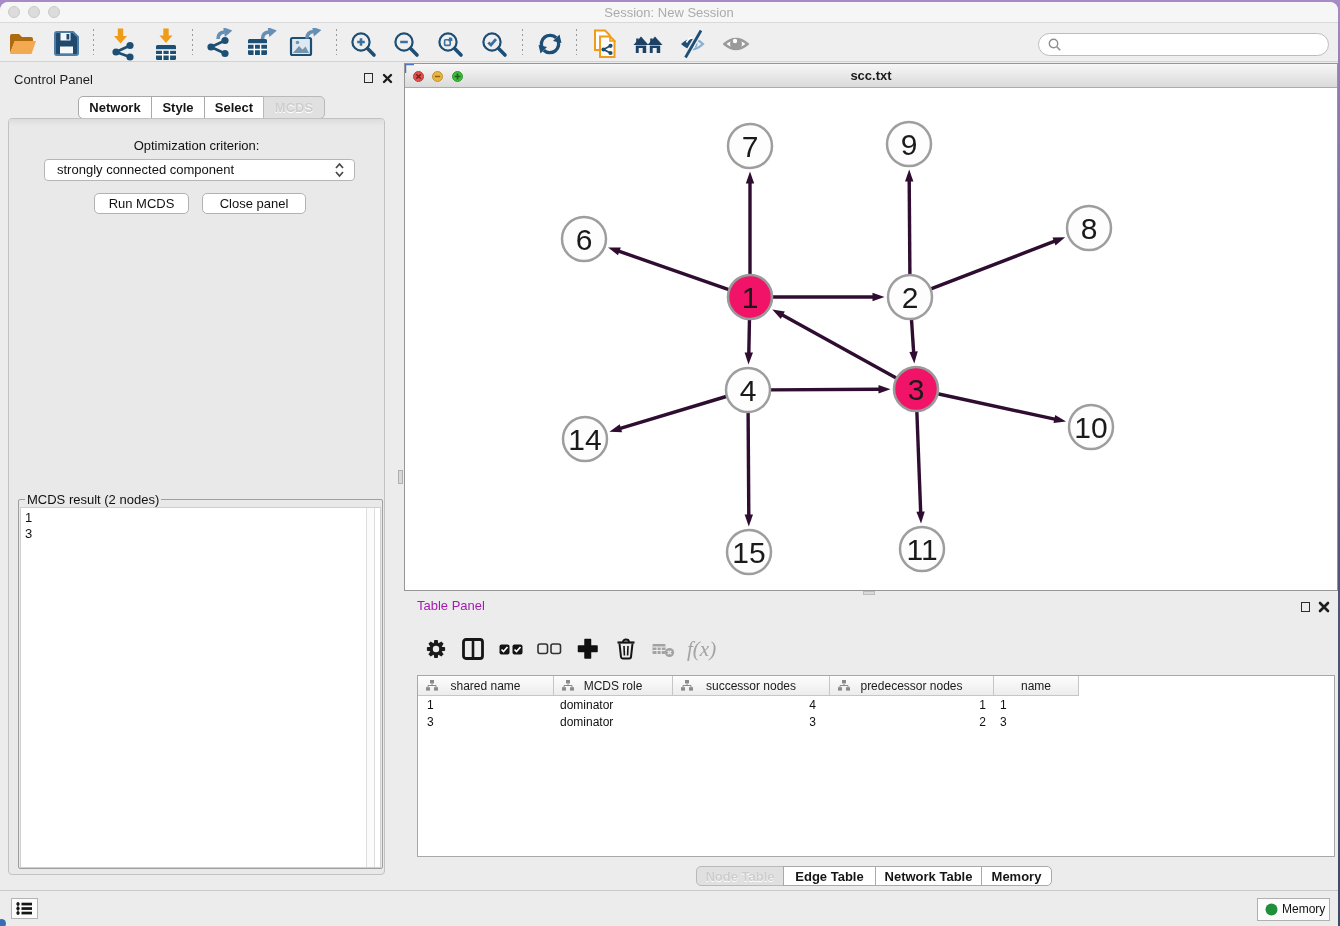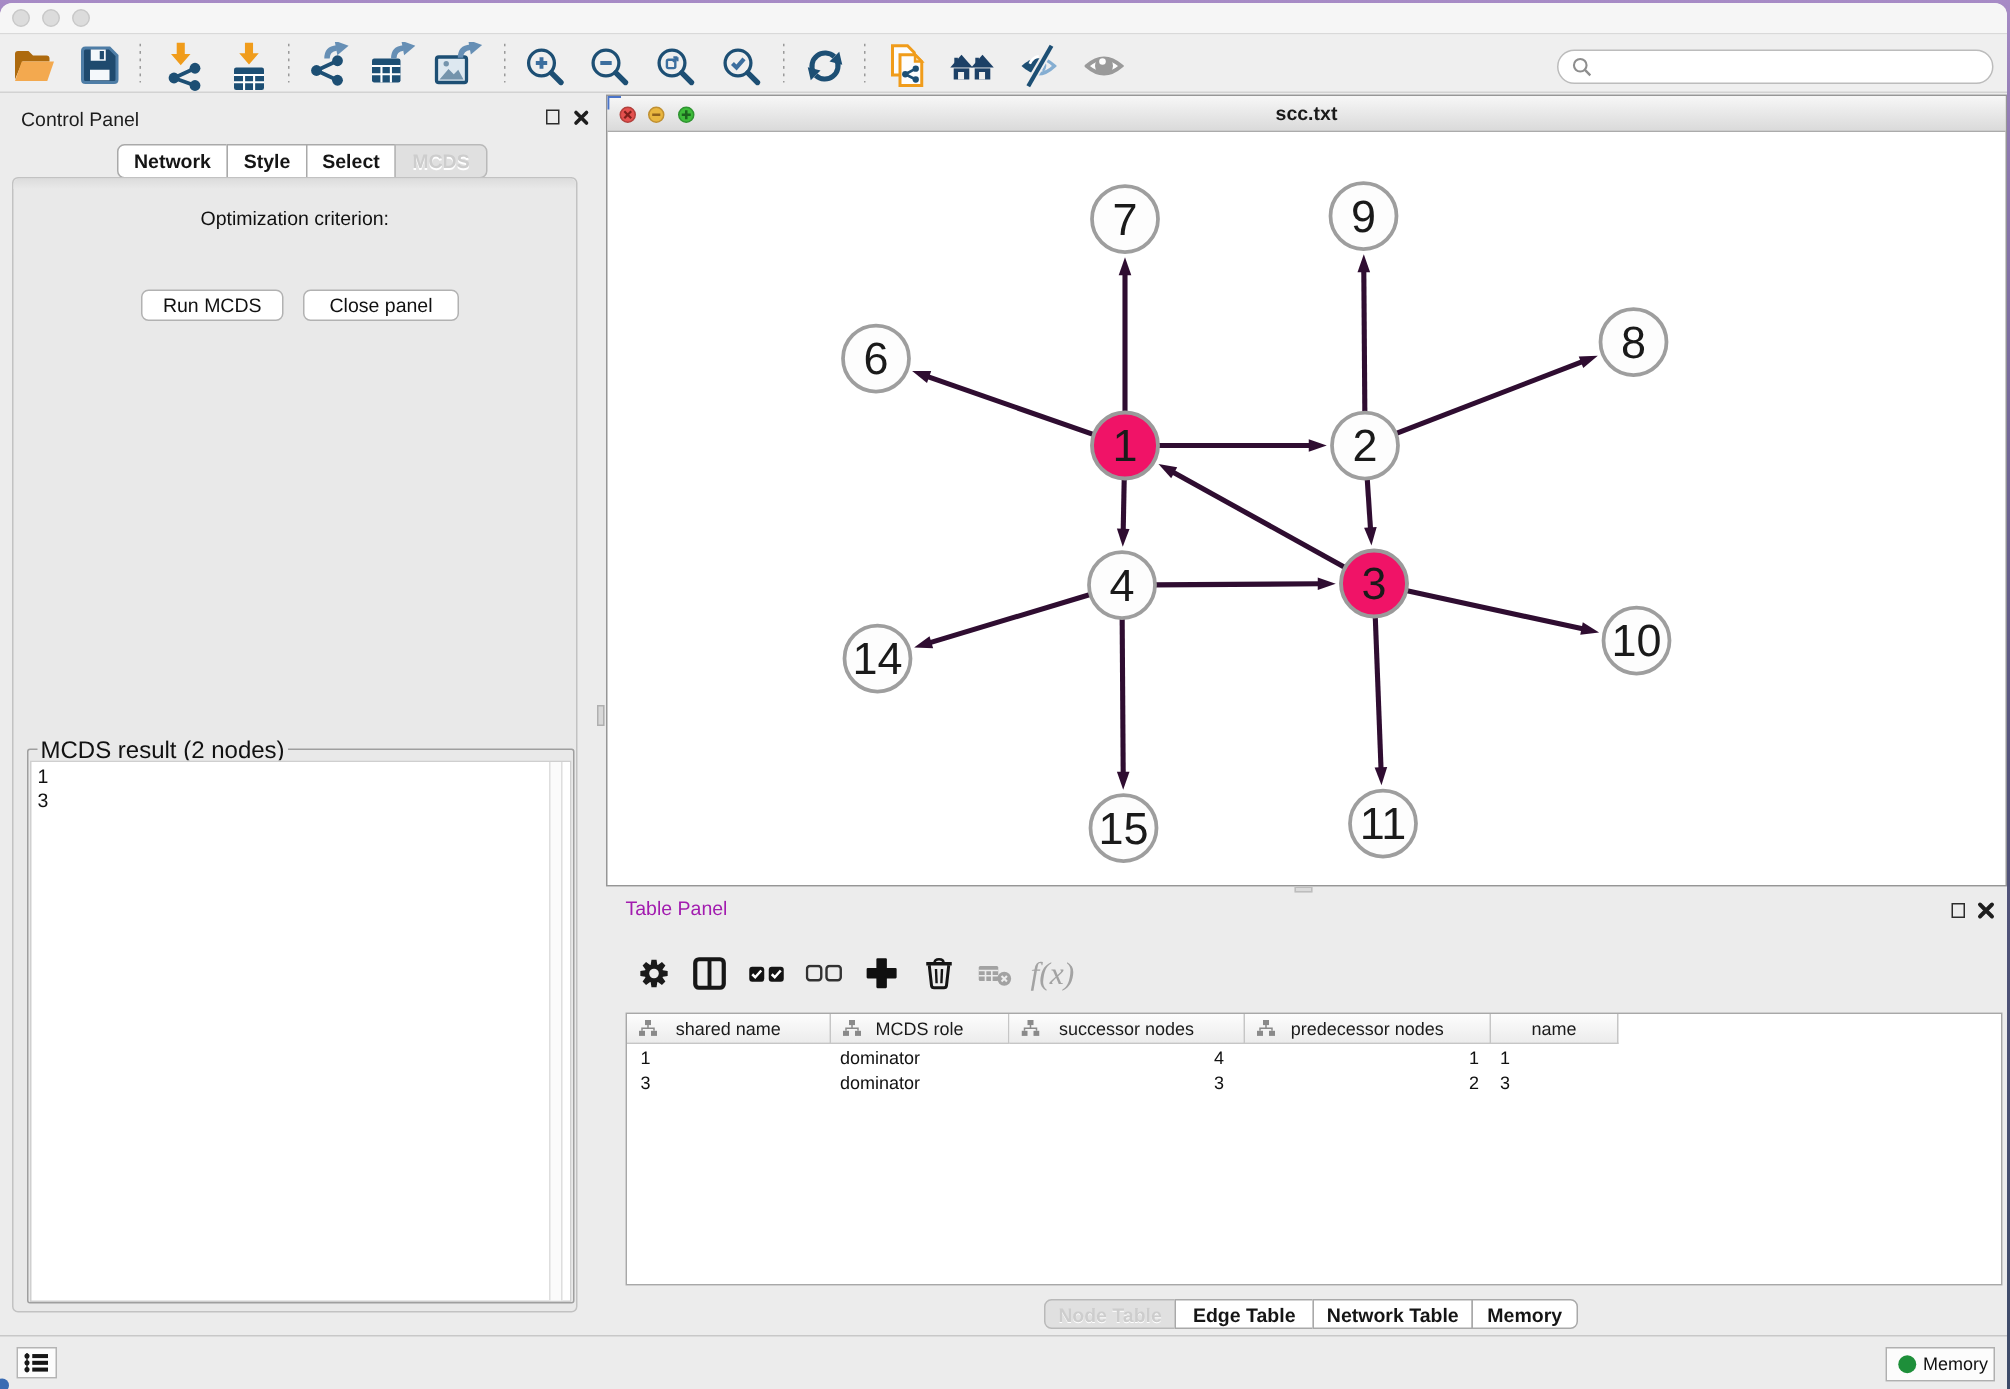--- a/index.html
+++ b/index.html
@@ -20,21 +20,21 @@
 #cpanel { position:absolute; left:3px; top:61px; width:388px; height:827px; }
 #cptitle { position:absolute; left:11px; top:9px; font-size:13px; color:#1d1d1d; }
 .tab { position:absolute; top:33px; height:23px; background:#fff; border:1px solid #a9a9a9; font-size:13px; font-weight:bold; color:#151515; text-align:center; line-height:21px; }
 .tabsel { background:#e0e0e0; color:#cdcdcd; text-shadow:0 1px 0 #fff; border-color:#b9b9b9; }
 #cpbody { position:absolute; left:5px; top:55px; width:377px; height:757px; background:#e9e9e9; border:1px solid #c2c2c2; border-radius:4px; }
 #cpbody:before { content:""; position:absolute; left:0; top:0; width:100%; height:7px; background:linear-gradient(#dcdcdc,#e9e9e9); border-radius:4px 4px 0 0; }
 #optlabel { position:absolute; left:0; top:19px; width:100%; text-align:center; font-size:13px; color:#111; }
 #dropdown { position:absolute; left:35px; top:40px; width:311px; height:22px; background:#fff; border:1px solid #b6b6b6; border-radius:4px; font-size:13px; color:#111; line-height:20px; padding-left:12px; }
 .btn { position:absolute; top:74px; height:21px; background:#fff; border:1px solid #b2b2b2; border-radius:5px; font-size:13px; color:#111; text-align:center; line-height:19px; }
 #mcdsbox { position:absolute; left:9px; top:380px; width:365px; height:370px; border:1px solid #9f9f9f; border-radius:2px; }
-#mcdslab { position:absolute; left:6px; top:-8px; background:#e9e9e9; padding:0 2px; font-size:16px; color:#111; }
+#mcdslab { position:absolute; left:6px; top:-8px; background:#e9e9e9; padding:0 2px; font-size:13px; color:#111; }
 #mcdstext { position:absolute; left:1px; top:7px; width:361px; height:361px; background:#fff; border:1px solid #cfcfcf; font-size:13px; color:#111; line-height:16px; padding:2px 0 0 4px; }
 #mcdsscroll { position:absolute; right:7px; top:8px; width:9px; height:359px; background:#fbfbfb; border-left:1px solid #dedede; border-right:1px solid #dedede; }
 
 #netwin { position:absolute; left:404px; top:61px; width:934px; height:528px; border:1px solid #969696; background:#fff; }
 #nettitle { position:absolute; left:0; top:0; width:100%; height:24px; background:linear-gradient(#f7f7f7,#dadada); border-bottom:1px solid #ababab; }
 #netname { position:absolute; width:100%; text-align:center; top:4px; font-size:13px; font-weight:bold; color:#1a1a1a; }
 .mac { position:absolute; top:6.5px; width:11px; height:11px; border-radius:50%; }
 
 #tpanel { position:absolute; left:404px; top:593px; width:934px; height:295px; }
 #tptitle { position:absolute; left:13px; top:3px; font-size:13px; color:#a21caf; }
@@ -50,20 +50,21 @@
 #membtn { position:absolute; left:1257px; top:7px; width:73px; height:23px; background:#fcfcfc; border:1px solid #b0b0b0; font-size:12px; color:#111; }
 .floatbtn { position:absolute; width:9px; height:10px; border:1.3px solid #2c2c2c; background:transparent; }
 </style>
 </head>
 <body>
 <div id="app">
   <div id="titlebar">
     <div class="tl" style="left:8px;"></div>
     <div class="tl" style="left:28px;"></div>
     <div class="tl" style="left:48px;"></div>
+    <div id="wtitle">Session: New Session</div>
   </div>
   <div id="toolbar">
     <svg class="tbi" style="left:6px;top:5px;" width="32" height="32" viewBox="0 0 32 32">
         <path d="M4 25 V8 Q4 6 6 6 H13 L16 9 H25 Q27 9 27 11 V13 H9 Z" fill="#ad6a0e"></path>
         <path d="M8.5 13 H30 L25.5 26 H4 Z" fill="#f3a94f"></path>
       </svg>
     <svg class="tbi" style="left:50px;top:5px;" width="32" height="32" viewBox="0 0 32 32">
         <path d="M7 4 H23 L28 9 V25 Q28 27 26 27 H7 Q5 27 5 25 V6 Q5 4 7 4 Z" fill="#1f4a6e" stroke="#4e7da6" stroke-width="2"></path>
         <rect x="10.5" y="5" width="10" height="7.5" fill="#f4f8fb"></rect>
         <rect x="16.5" y="6" width="2.8" height="5.5" fill="#1f4a6e"></rect>
@@ -197,20 +198,26 @@
     <div class="floatbtn" style="left:361px; top:10px;"></div>
     <svg class="abs" style="left:379px;top:10px;" width="11" height="11" viewBox="0 0 11 11">
         <path d="M2 2 L9 9 M9 2 L2 9" stroke="#1e1e1e" stroke-width="2.4" stroke-linecap="round"></path>
       </svg>
     <div class="tab" style="left:75px; width:74px; border-radius:5px 0 0 5px;">Network</div>
     <div class="tab" style="left:148px; width:54px;">Style</div>
     <div class="tab" style="left:201px; width:60px;">Select</div>
     <div class="tab tabsel" style="left:260px; width:62px; border-radius:0 5px 5px 0;">MCDS</div>
     <div id="cpbody">
       <div id="optlabel">Optimization criterion:</div>
+      <div id="dropdown">strongly connected component
+        <svg width="11" height="16" style="position:absolute;right:9px;top:2px;" viewBox="0 0 11 16">
+            <path d="M2 6 L5.5 2 L9 6" fill="none" stroke="#4a4a4a" stroke-width="1.8"></path>
+            <path d="M2 10 L5.5 14 L9 10" fill="none" stroke="#4a4a4a" stroke-width="1.8"></path>
+          </svg>
+      </div>
       <div class="btn" style="left:85px; width:95px;">Run MCDS</div>
       <div class="btn" style="left:193px; width:104px;">Close panel</div>
       <div id="mcdsbox">
         <div id="mcdslab">MCDS result (2 nodes)</div>
         <div id="mcdstext">1<br>3</div>
         <div id="mcdsscroll"></div>
       </div>
     </div>
   </div>
 

